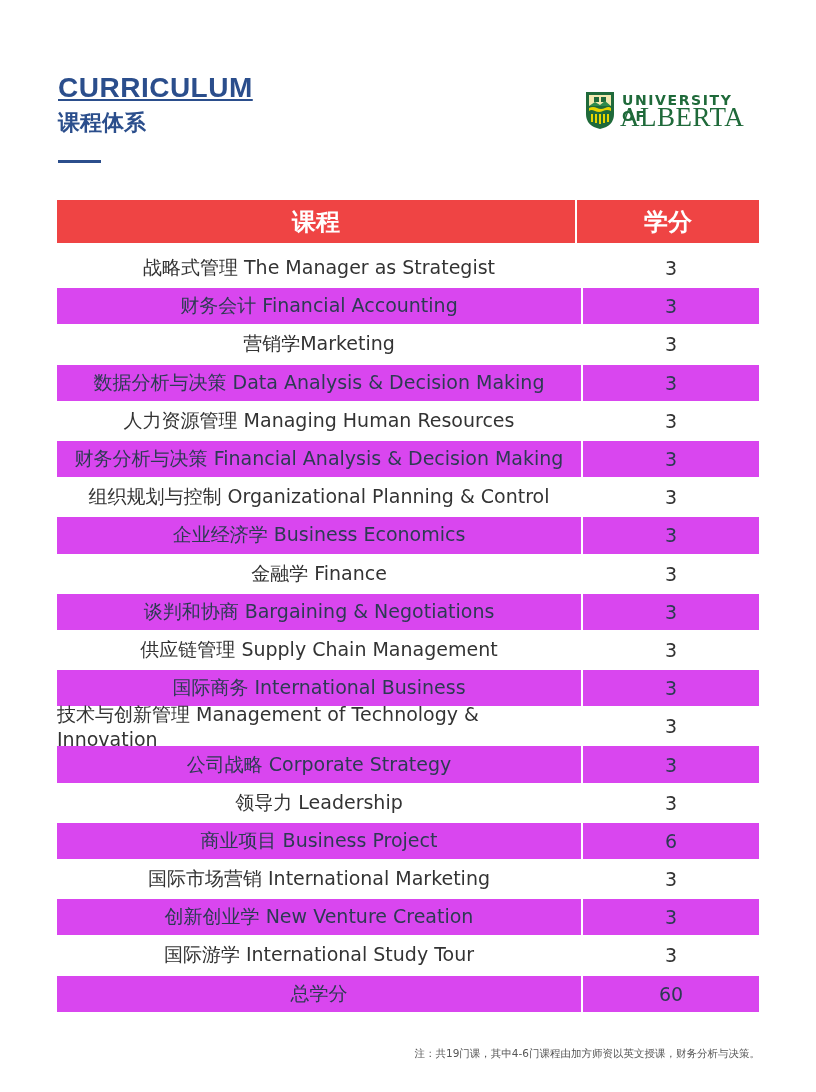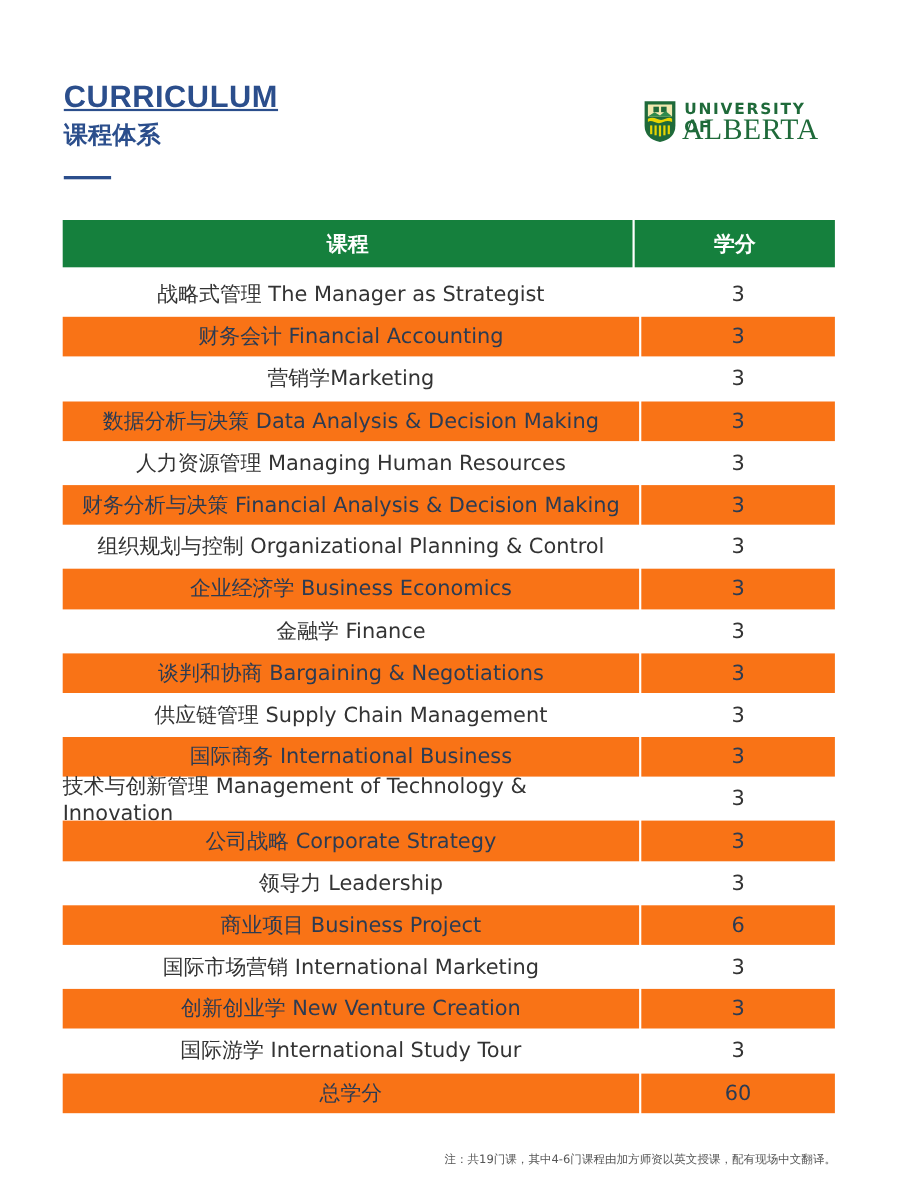--- a/index.html
+++ b/index.html
@@ -34,35 +34,35 @@
     position: absolute; left: 35px; top: 12px; font-size: 27px; color: #1f6a3a;
     font-family: "Liberation Serif", "DejaVu Serif", serif; letter-spacing: 0.5px;
   }
   .table {
     position: absolute; left: 57px; top: 200px; width: 702px;
   }
   .thead {
     display: flex; height: 43px; margin-bottom: 7px;
   }
   .thead .c1, .thead .c2 {
-    background: #15803d; color: #ffffff; font-weight: bold; font-size: 19px;
+    background: #ef4444; color: #ffffff; font-weight: bold; font-size: 24px;
     display: flex; align-items: center; justify-content: center;
     font-family: "DejaVu Sans", sans-serif;
   }
   .thead .c1 { width: 524px; margin-right: 2px; }
   .thead .c2 { width: 184px; }
   .row { display: flex; height: 36.2px; margin-bottom: 2px; }
   .row .c1, .row .c2 {
     display: flex; align-items: center; justify-content: center;
     font-size: 19px; color: #333333;
     font-family: "DejaVu Sans", sans-serif;
   }
   .row .c1 { width: 524px; margin-right: 2px; }
   .row .c2 { width: 176px; }
-  .row.alt .c1, .row.alt .c2 { background: #f97316; color: #2c3b52; }
+  .row.alt .c1, .row.alt .c2 { background: #d946ef; color: #2c3b52; }
   .note {
     position: absolute; right: 56px; top: 1047px; font-size: 10.5px; color: #555555;
     font-family: "DejaVu Sans", sans-serif;
   }
 </style>
 </head>
 <body>
 
 <div class="title-en">CURRICULUM</div>
 <div class="title-zh">课程体系</div>
@@ -170,13 +170,13 @@
         <div class="c1">国际游学 International Study Tour</div>
         <div class="c2">3</div>
       </div>
       <div class="row alt">
         <div class="c1">总学分</div>
         <div class="c2">60</div>
       </div>
     </div>
 </div>
 
-<div class="note">注：共19门课，其中4-6门课程由加方师资以英文授课，配有现场中文翻译。</div>
+<div class="note">注：共19门课，其中4-6门课程由加方师资以英文授课，财务分析与决策。</div>
 
 </body></html>

